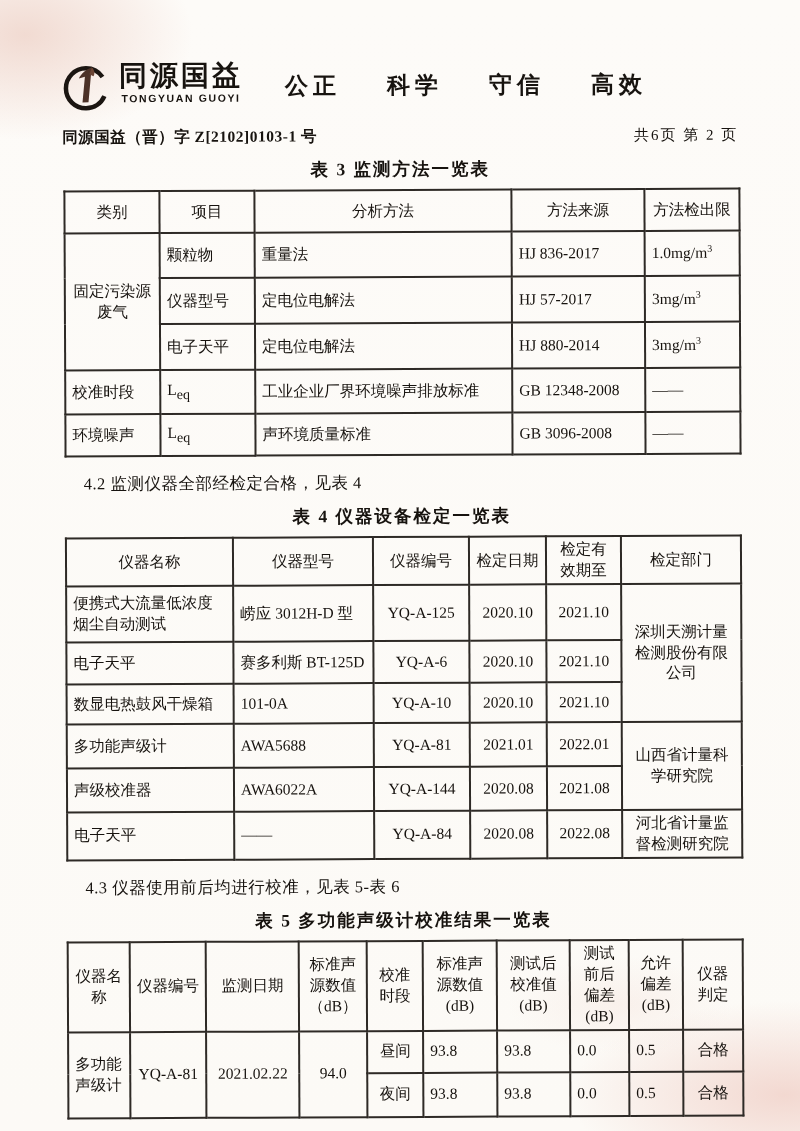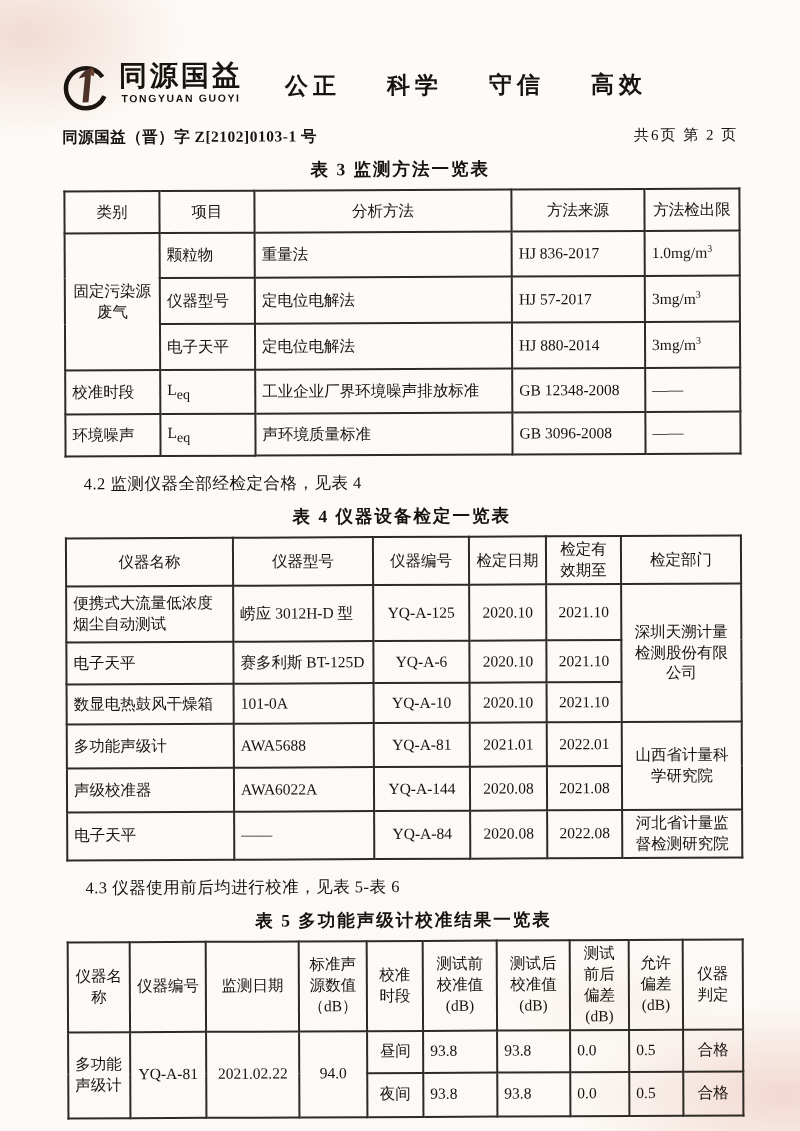--- a/index.html
+++ b/index.html
@@ -232,21 +232,21 @@
           <col style="width:54px">
           <col style="width:60px">
         </colgroup>
     <tbody>
           <tr style="height:86px">
       <th class="c">仪器名称</th>
       <th class="c">仪器编号</th>
       <th class="c">监测日期</th>
       <th class="c">标准声源数值（dB）</th>
       <th class="c">校准时段</th>
-      <th class="c">测试前校准值 (dB)</th>
+      <th class="c">标准声源数值 (dB)</th>
       <th class="c">测试后校准值 (dB)</th>
       <th class="c">测试前后偏差 (dB)</th>
       <th class="c">允许偏差 (dB)</th>
       <th class="c">仪器判定</th>
     </tr>
     <tr style="height:42px">
       <td class="l" rowspan="2">多功能声级计</td>
       <td class="c" rowspan="2">YQ-A-81</td>
       <td class="c" rowspan="2">2021.02.22</td>
       <td class="c" rowspan="2">94.0</td>

